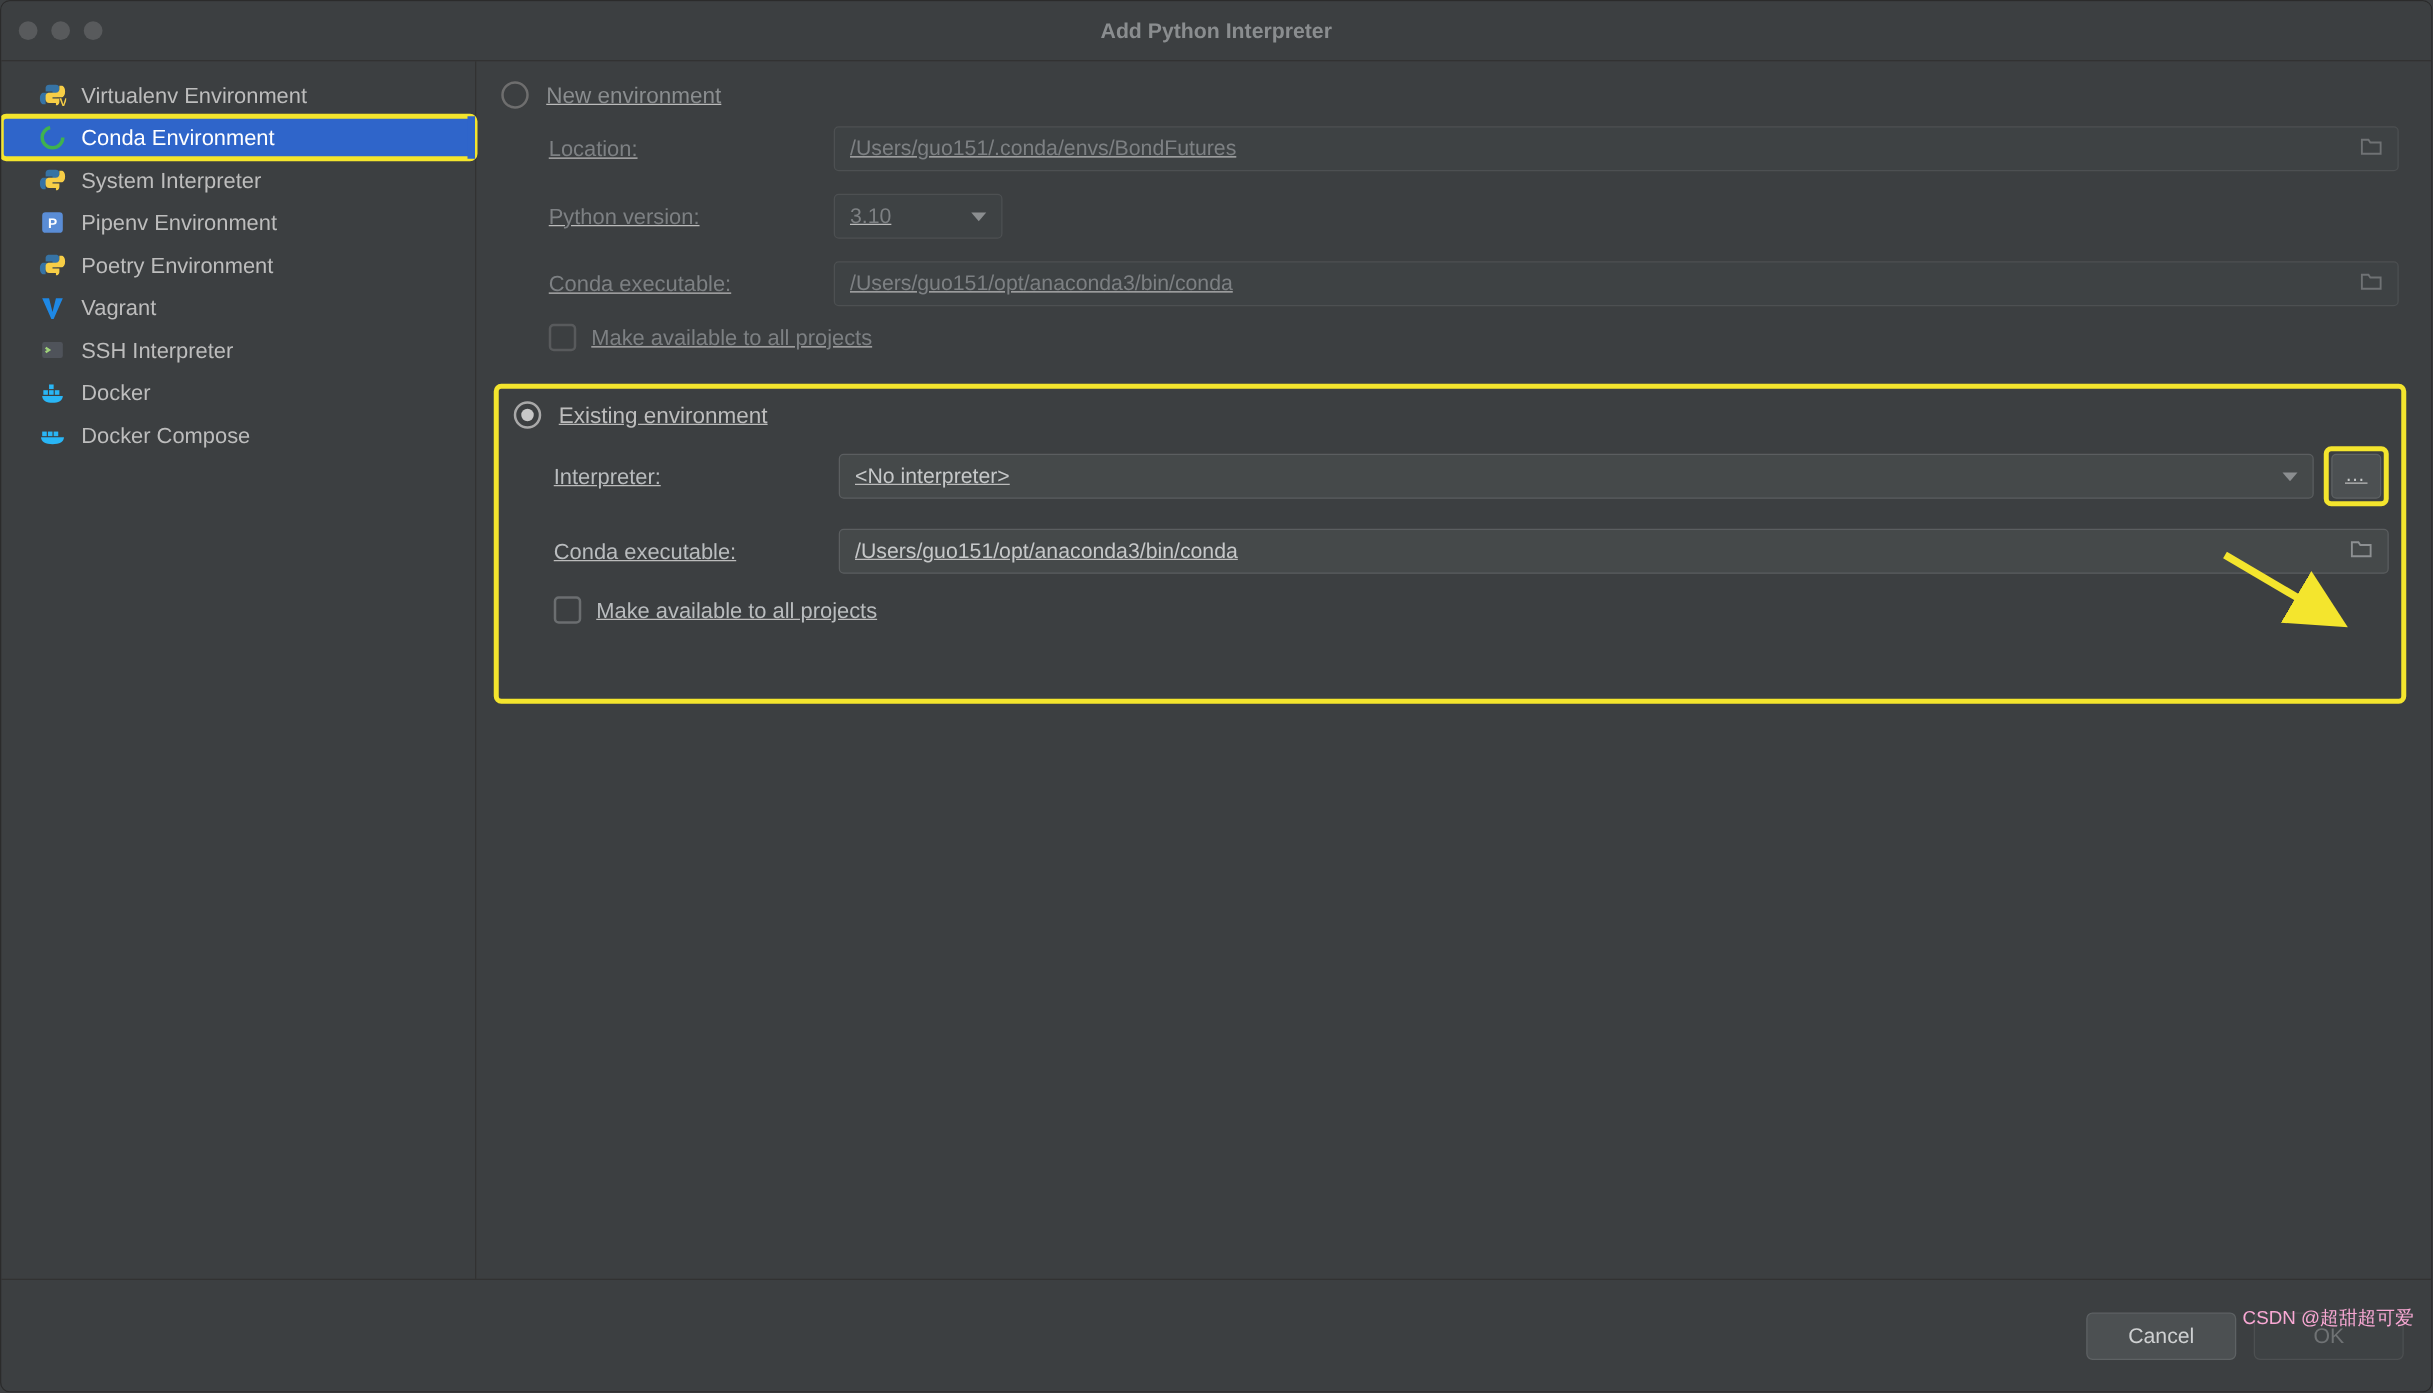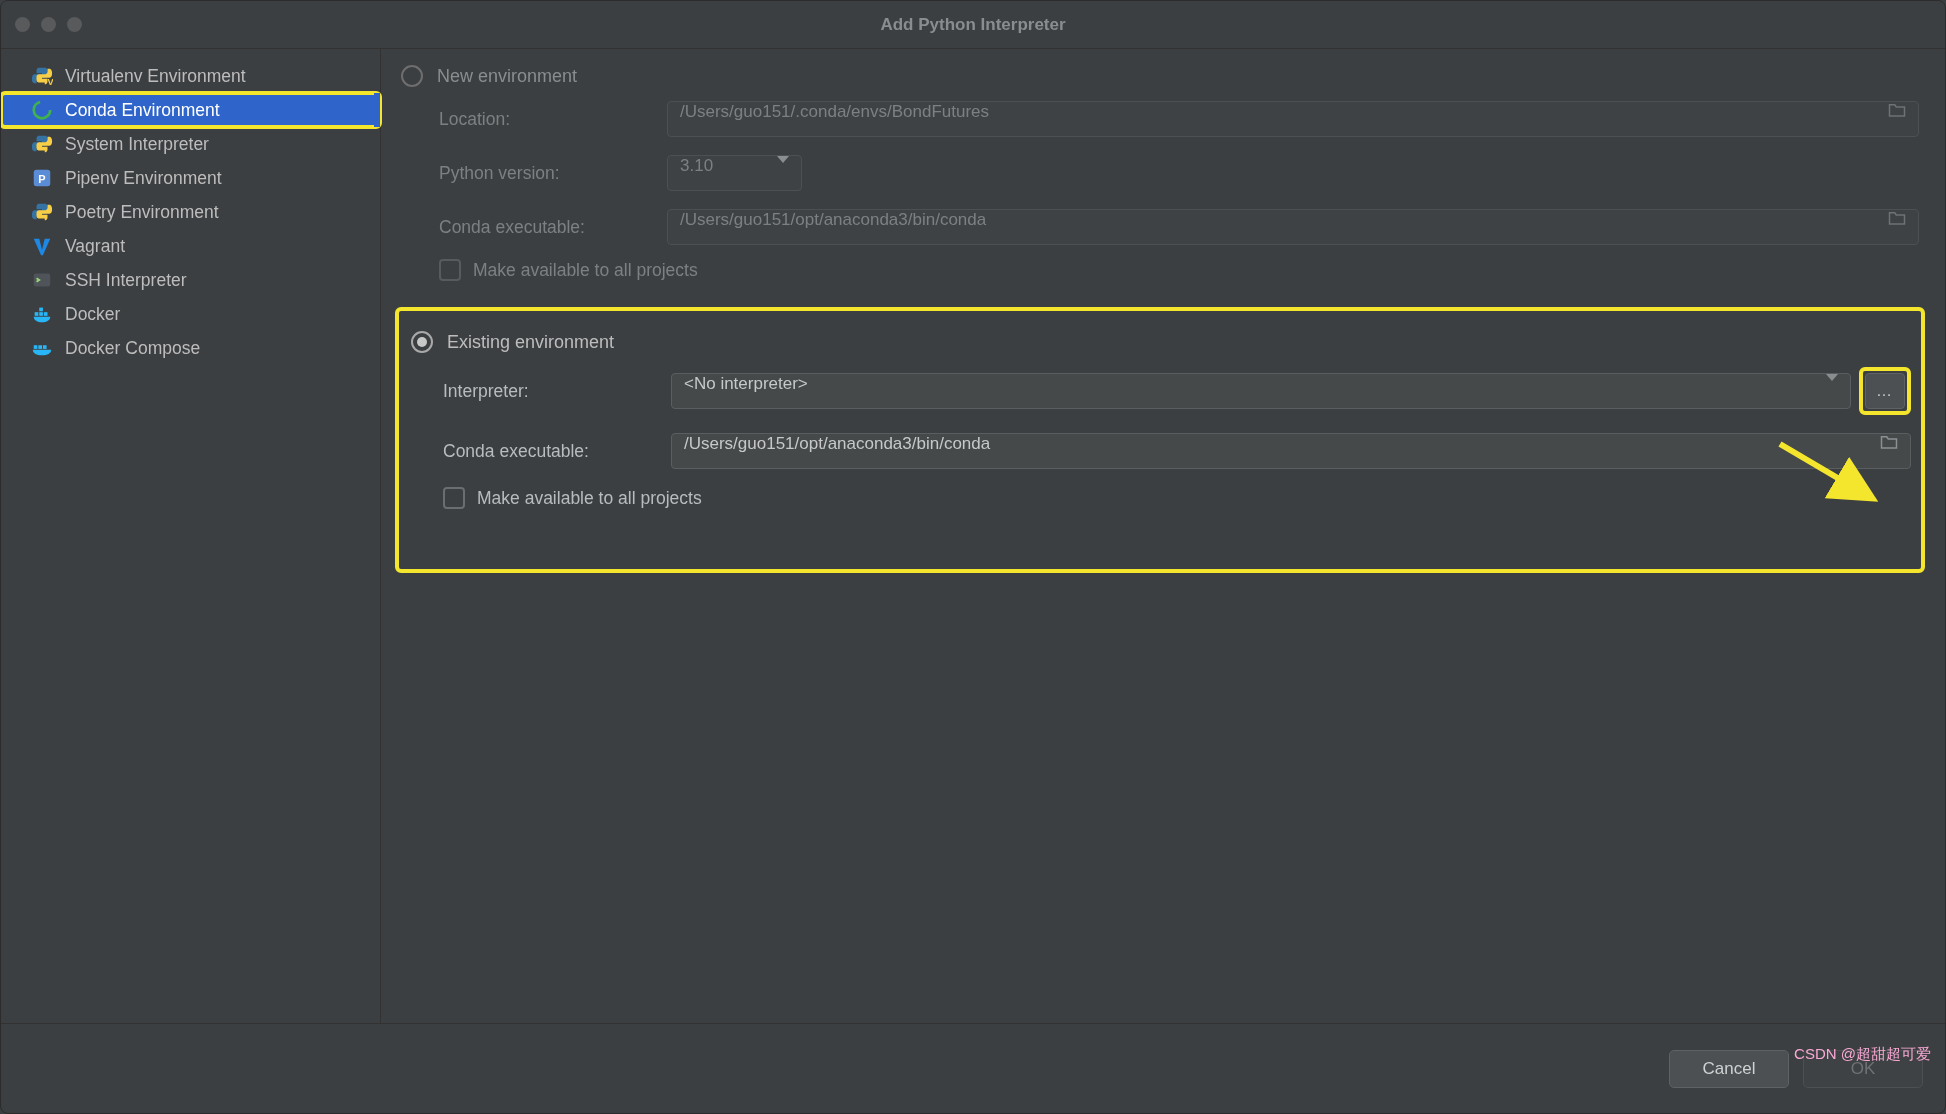--- a/index.html
+++ b/index.html
@@ -58,20 +58,21 @@
   .sidebar {
     width: 380px;
     min-width: 380px;
     border-right: 1px solid #323232;
     padding-top: 10px;
   }
   .content {
     flex: 1;
     padding: 16px 26px 0 20px;
     overflow: visible;
+    text-decoration: underline;
   }
   
   .sidebar-list { list-style: none; }
   .sidebar-item {
     display: flex;
     align-items: center;
     gap: 12px;
     padding: 6px 14px 6px 30px;
     color: #bdbdbd;
     cursor: pointer;
@@ -122,21 +123,21 @@
   .form-label { color:#7d8083; font-size:17.5px; }
   .form-label.bright { color:#b9bcbe; }
 
   .text-input, .select-input {
     height: 36px;
     background: #45494a;
     border: 1px solid #5b5e60;
     border-radius: 4px;
     color: #9ea1a3;
     padding: 0 12px;
-    display:flex; align-items:flex-start; justify-content:space-between;
+    display:flex; align-items:center; justify-content:space-between;
     font-size:17px;
   }
   .text-input.disabled, .select-input.disabled { color:#7d8083; background:#3e4244; border-color:#4d5052; }
   .text-input.bright { color:#c6c8c9; }
   .text-input .folder-icon, .folder-icon { color:#6f7274; }
   .select-small { width: 135px; }
   .select-caret { width:0;height:0;border-left:6px solid transparent;border-right:6px solid transparent;border-top:7px solid #8b8e90; }
   .full-row-with-btn { display:flex; gap:8px; align-items:center; }
   .full-row-with-btn .text-input, .full-row-with-btn .select-input { flex:1; }
   .ell-btn {
@@ -346,21 +347,21 @@
           </span>
         </div>
       </div>
 
       <div class="checkbox-row">
         <div class="checkbox muted"></div>
         <div class="checkbox-label muted">Make available to all projects</div>
       </div>
 
       <div class="highlight-frame">
-        <div class="radio-row" style="margin-left:6px;margin-top:10px;">
+        <div class="radio-row" style="margin-left:6px;">
           <div class="radio selected">
               <div class="radio-dot"></div>
             </div>
           <div class="radio-label">Existing environment</div>
         </div>
 
         <div class="form-grid">
           <div class="form-label bright">Interpreter:</div>
           <div class="full-row-with-btn">
             <div class="select-input" style="color:#c6c8c9;">

